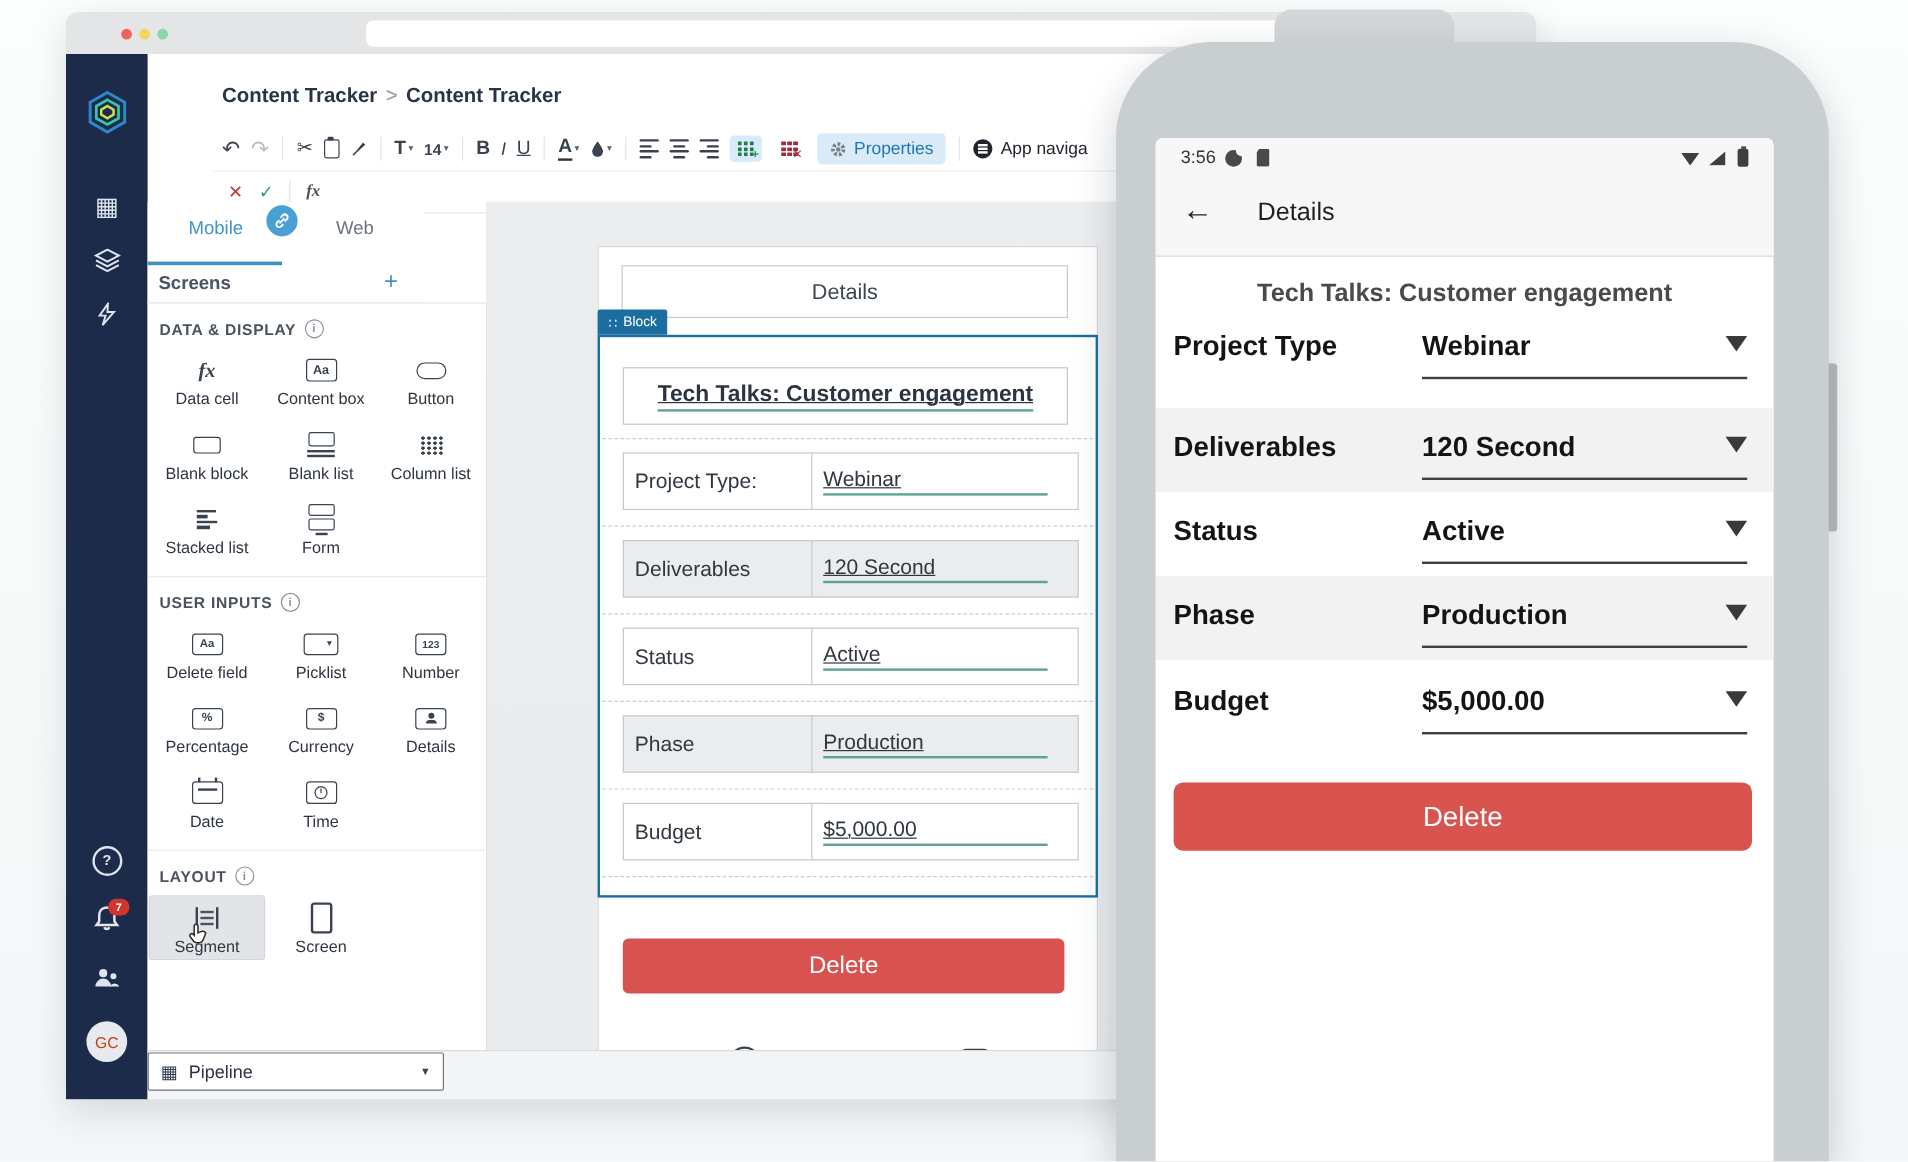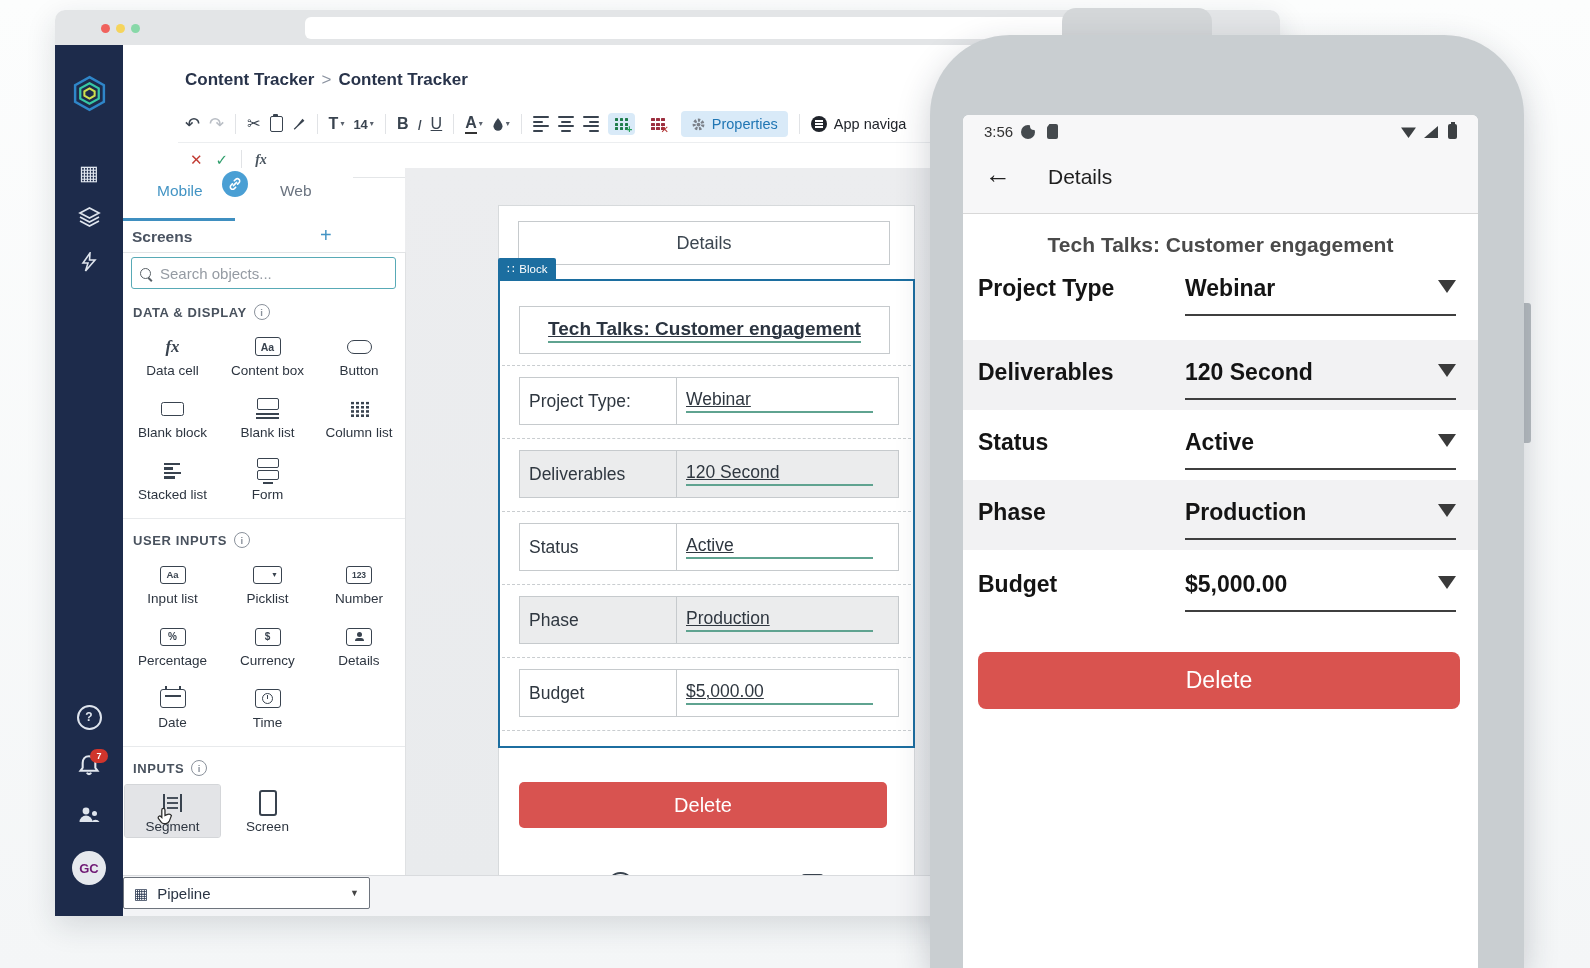--- a/index.html
+++ b/index.html
@@ -9,21 +9,21 @@
        box-shadow:0 10px 30px rgba(30,40,60,.14);background:#fff;}
   #chrome{position:absolute;left:0;top:0;right:0;height:35px;background:#e3e5e7;border-radius:10px 10px 0 0;}
   .tl{position:absolute;top:14px;width:9px;height:9px;border-radius:50%;}
   #tabpill{position:absolute;left:250px;top:7px;width:800px;height:22px;background:#fff;border-radius:6px;}
   #win2bar{position:absolute;left:1062px;top:8px;width:150px;height:60px;background:#d4d7d9;border-radius:14px;z-index:9;}
   
   #navrail{position:absolute;left:0;top:35px;width:68px;bottom:0;background:#1d2b4b;}
   .railbtn{position:absolute;left:0;width:68px;height:40px;display:flex;align-items:center;justify-content:center;color:#dfe5ee;cursor:pointer;}
   .tbl-glyph{font-size:21px;line-height:1;color:#dfe5ee;}
   .help-c{width:21px;height:21px;border:2px solid #dfe5ee;border-radius:50%;display:flex;align-items:center;justify-content:center;font-size:12px;font-weight:bold;}
-  .avatar{width:34px;height:34px;border-radius:50%;background:#e6e9ee;color:#701a75;font-weight:bold;font-size:13px;display:flex;align-items:center;justify-content:center;}
+  .avatar{width:34px;height:34px;border-radius:50%;background:#e6e9ee;color:#c2410c;font-weight:normal;font-size:13px;display:flex;align-items:center;justify-content:center;}
   .badge{position:absolute;top:-5px;right:-8px;min-width:14px;height:14px;border-radius:8px;background:#d0352c;color:#fff;font-size:9px;font-weight:bold;display:flex;align-items:center;justify-content:center;padding:0 2px;}
   
   #crumb{position:absolute;left:130px;top:60px;font-size:17px;font-weight:bold;color:#28334a;}
   #crumb .sep{color:#8b93a0;font-weight:normal;margin:0 7px;}
   #toolbar{position:absolute;left:130px;top:96px;height:36px;width:806px;display:flex;align-items:center;gap:9px;color:#39434f;overflow:hidden;}
   #toolbar .vsep{width:1px;height:20px;background:#e1e3e6;margin:0 2px;}
   .tbtn{display:inline-flex;align-items:center;justify-content:center;gap:2px;cursor:pointer;font-size:16px;line-height:1;}
   .caret{font-size:8px;color:#5a626d;}
   .muted{color:#b9bec5;}
   .ic-clip{position:relative;width:11px;height:14px;border:1.6px solid #39434f;border-radius:2px;}
@@ -323,24 +323,20 @@
         </svg>
       </span>
       <span id="tab-underline"></span>
       <div id="screensrow">
         <span style="position:absolute;left:9px;top:7px;font-size:15.5px;font-weight:bold;color:#4a5361;">Screens</span>
         <span style="position:absolute;left:197px;top:3px;font-size:20px;color:#4394c4;cursor:pointer;">+</span>
       </div>
     </div>
 
     <div id="panel">
-      <div id="search">
-        <span class="mag"></span>
-        <input type="text" placeholder="Search objects..." style="">
-      </div>
       <div id="palette">
           <div class="sec">
             <div class="shead">
               <span>DATA &amp; DISPLAY</span>
               <span class="info">i</span>
             </div>
             <div class="pgrid">
               <div class="pitem">
                 <span class="picon">
                   <span style="font-style:italic;font-weight:bold;font-size:17px;font-family:'Liberation Serif',serif;">fx</span>
@@ -407,21 +403,21 @@
           <div class="sec">
             <div class="shead">
               <span>USER INPUTS</span>
               <span class="info">i</span>
             </div>
             <div class="pgrid">
               <div class="pitem">
                 <span class="picon">
                   <span class="bx" style="width:24px;height:16px;font-size:9.5px;">Aa</span>
                 </span>
-                <span class="plabel">Input list</span>
+                <span class="plabel">Delete field</span>
               </div>
               <div class="pitem">
                 <span class="picon">
                   <span class="bx" style="width:24px;height:16px;font-size:7px;justify-content:flex-end;padding-right:3px;">▼</span>
                 </span>
                 <span class="plabel">Picklist</span>
               </div>
               <div class="pitem">
                 <span class="picon">
                   <span class="bx" style="width:24px;height:16px;font-size:8.5px;">123</span>
@@ -468,21 +464,21 @@
                       <span style="position:absolute;left:3.5px;top:1px;width:1.5px;height:3.5px;background:#39434f;"></span>
                     </span>
                   </span>
                 </span>
                 <span class="plabel">Time</span>
               </div>
             </div>
           </div>
           <div class="sec">
             <div class="shead">
-              <span>INPUTS</span>
+              <span>LAYOUT</span>
               <span class="info">i</span>
             </div>
             <div class="pgrid">
               <div class="pitem active">
                 <span class="picon">
                   <span style="display:inline-flex;align-items:center;gap:2px;height:20px;">
                     <span style="width:2px;height:18px;background:#39434f;"></span>
                     <span style="width:11px;height:2px;background:#39434f;box-shadow:0 -5px 0 #39434f,0 5px 0 #39434f;opacity:.9;"></span>
                     <span style="width:2px;height:18px;background:#39434f;"></span>
                   </span>

